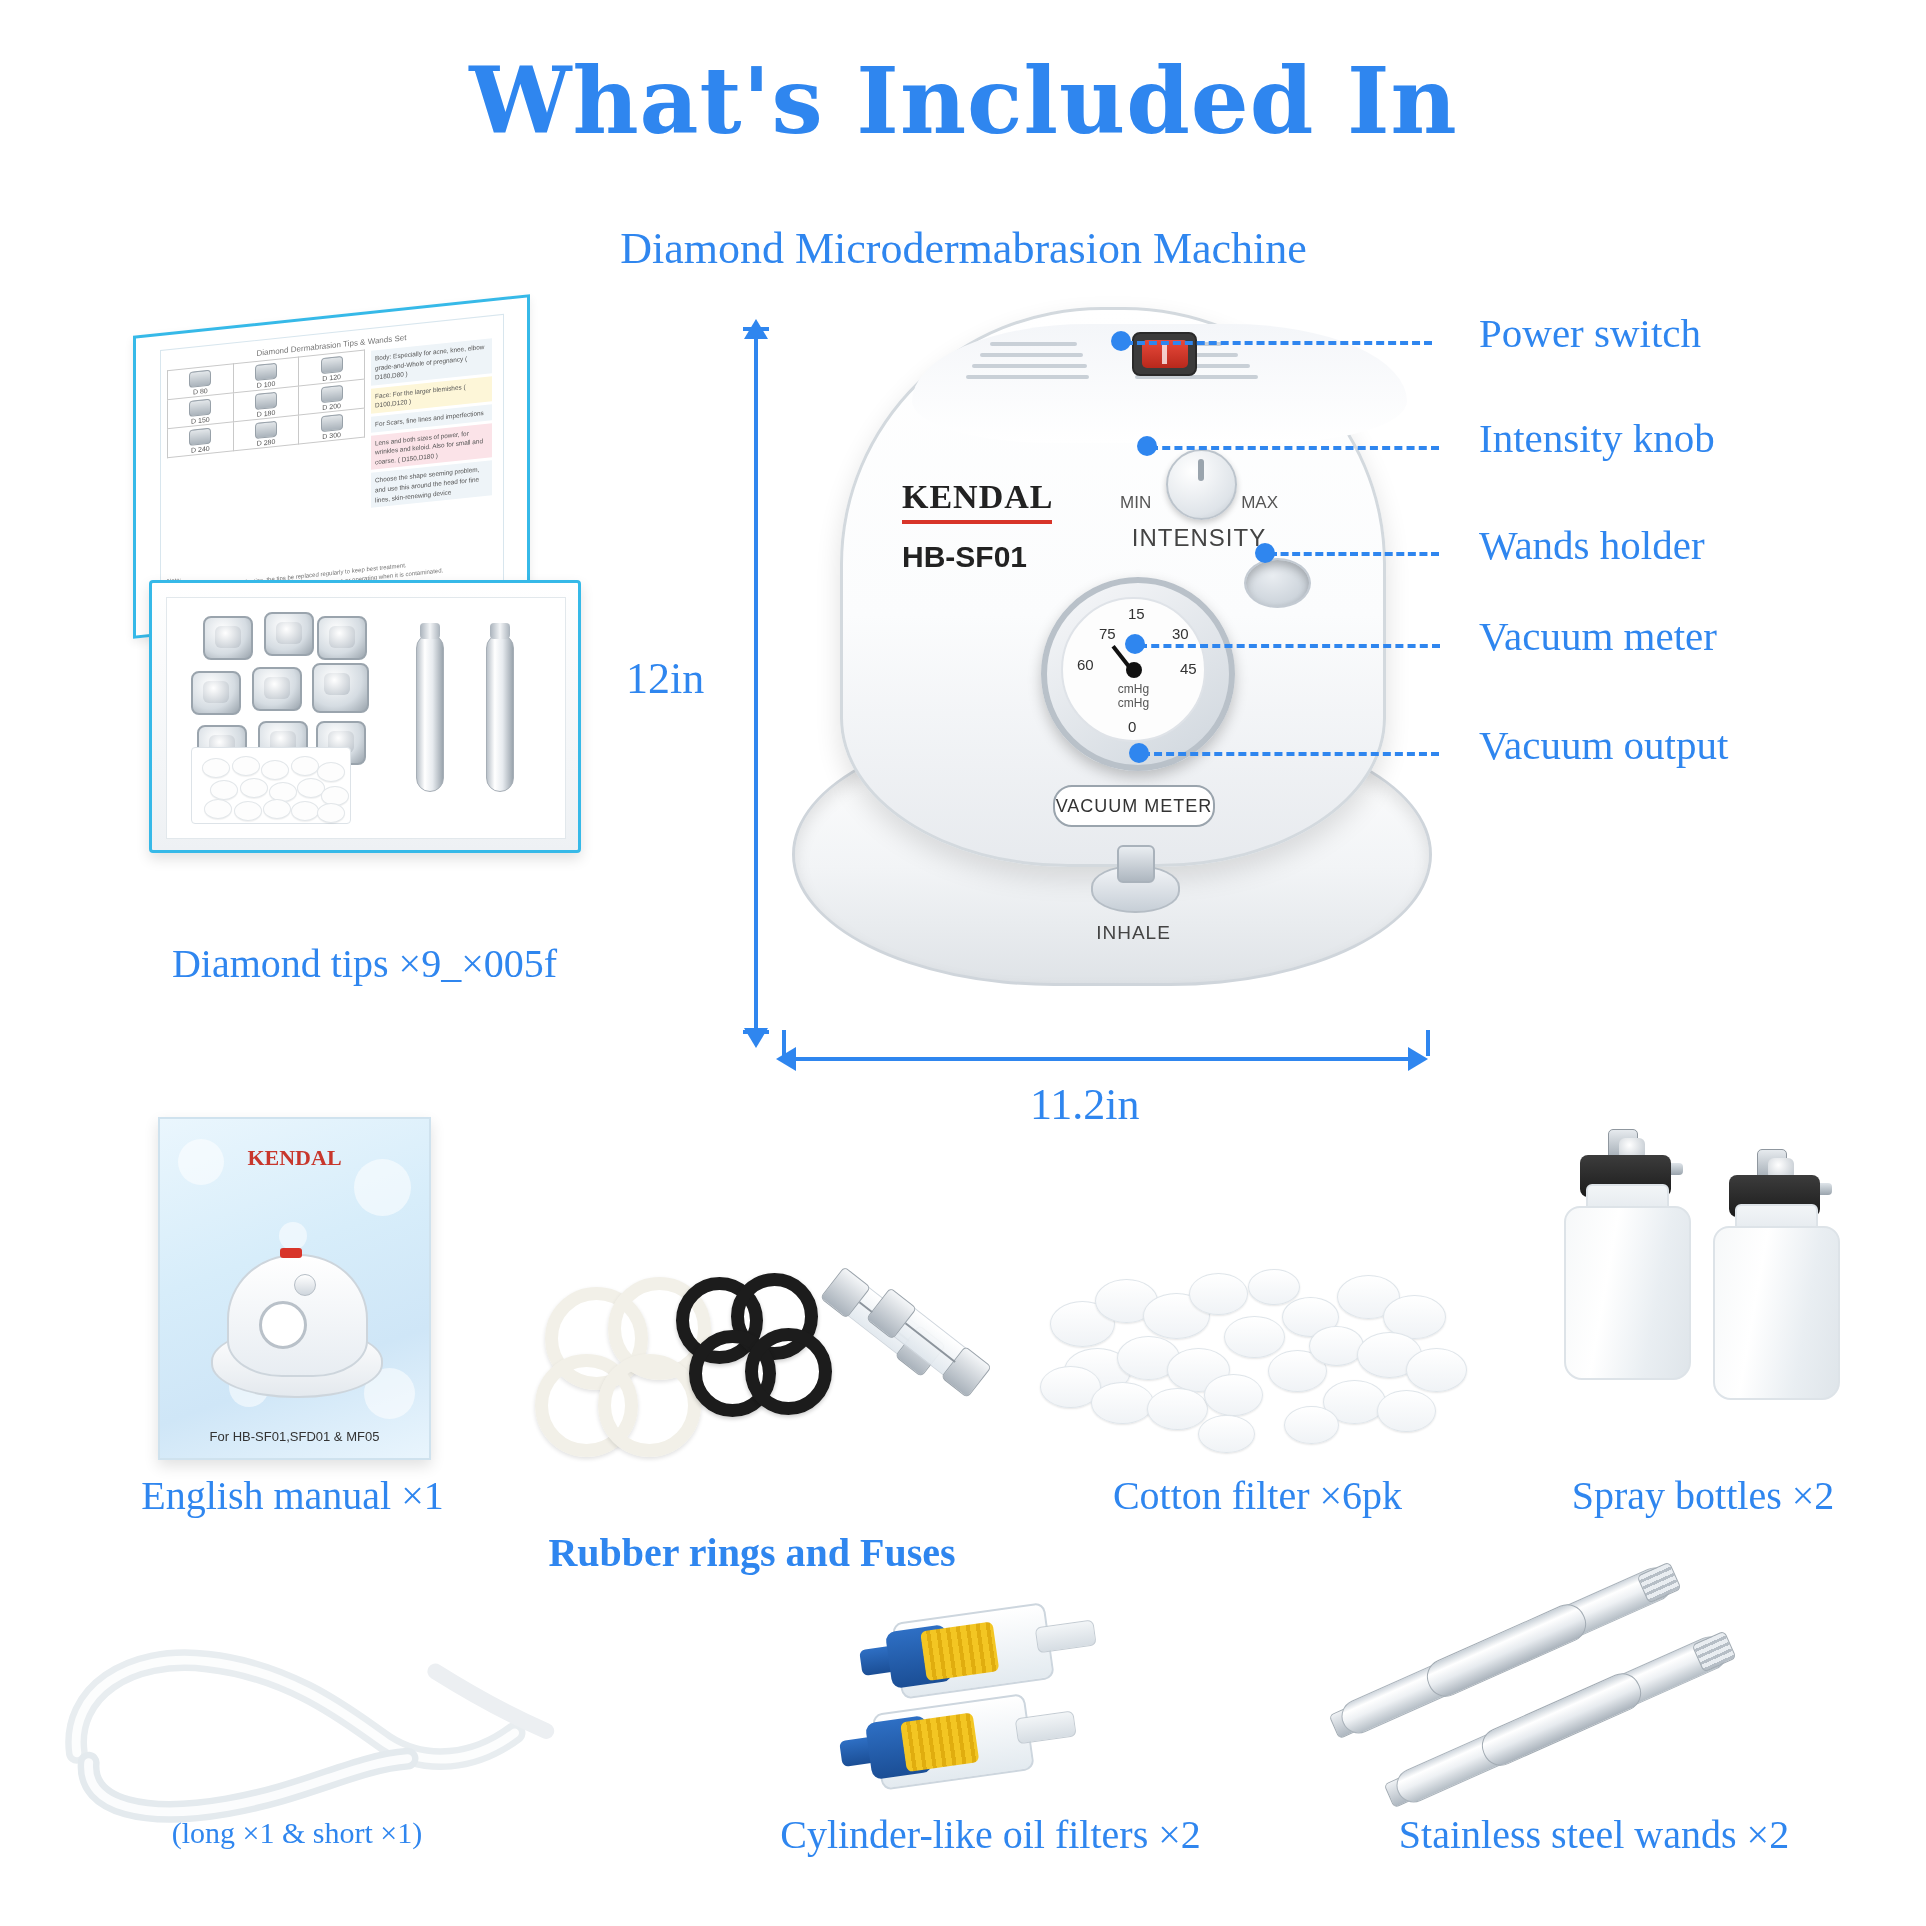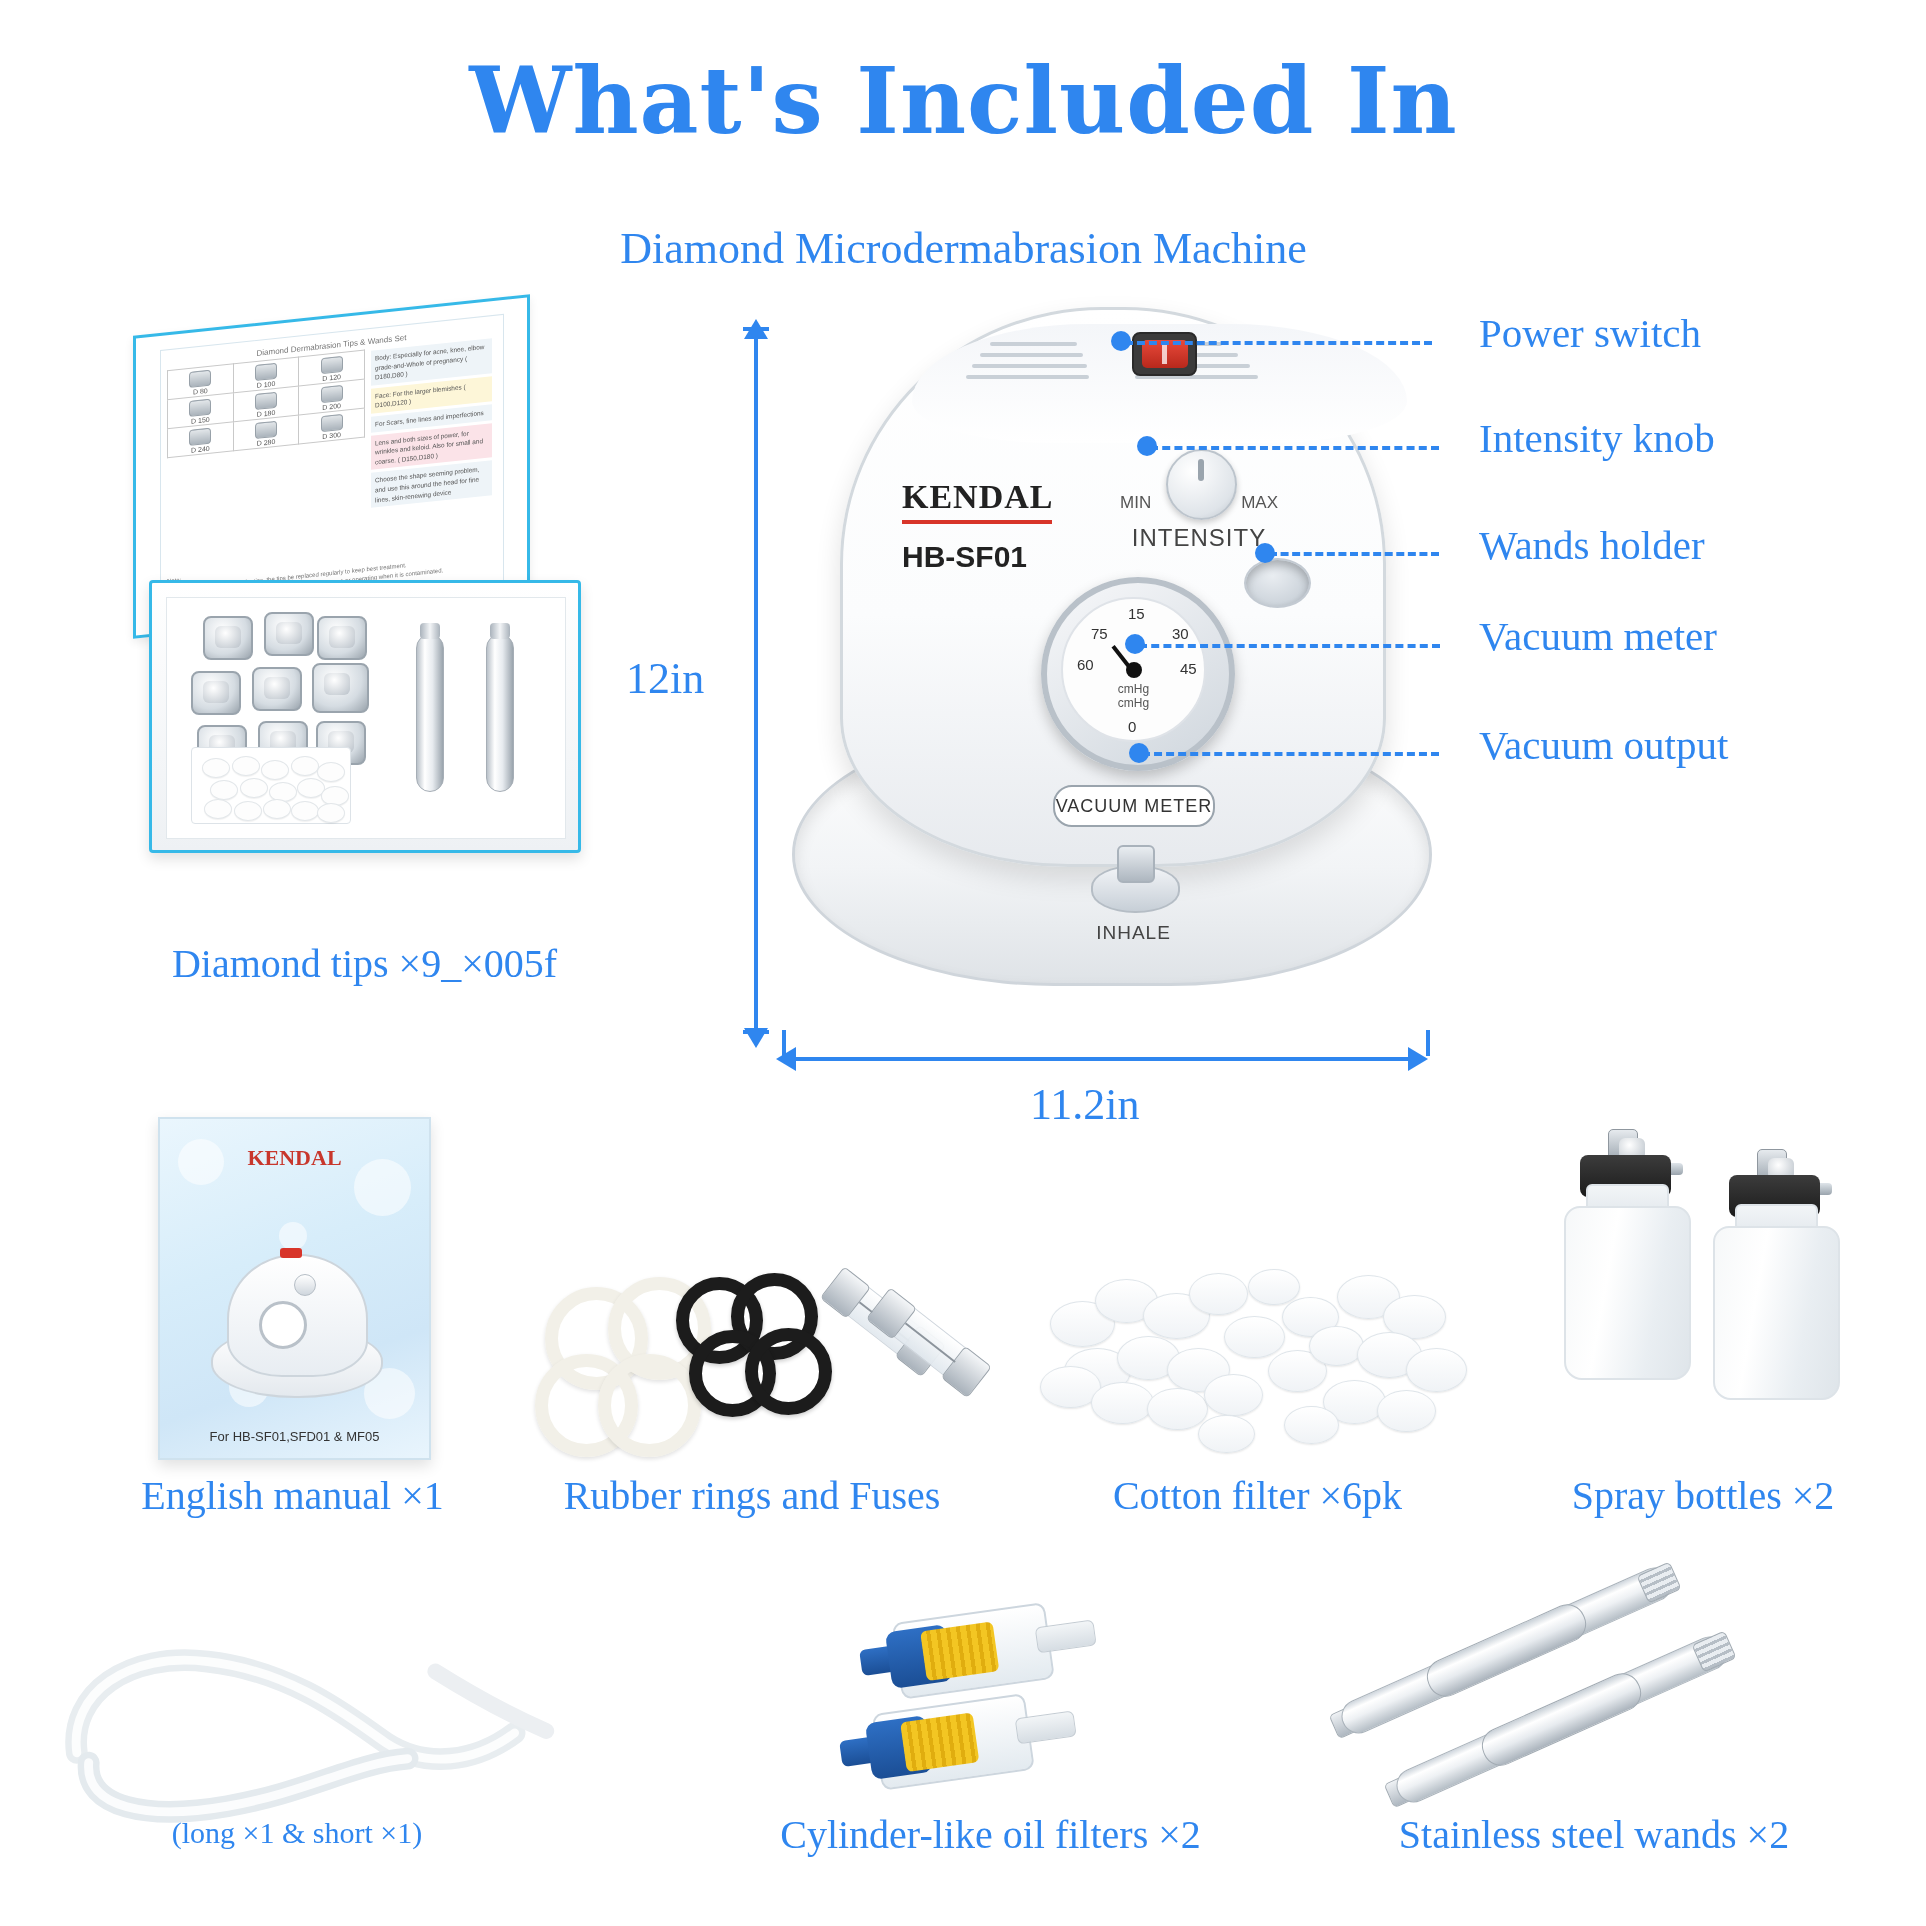--- a/index.html
+++ b/index.html
@@ -565,21 +565,21 @@
         <div class="lbl">INTENSITY</div>
       </div>
 
       <div class="wand-holder"></div>
 
       <div class="gauge">
         <div class="face">
           <span class="num" style="left:65px;top:6px">15</span>
           <span class="num" style="left:109px;top:26px">30</span>
           <span class="num" style="left:117px;top:61px">45</span>
-          <span class="num" style="left:28px;top:26px">75</span>
+          <span class="num" style="left:36px;top:26px">75</span>
           <span class="num" style="left:14px;top:57px">60</span>
           <span class="num" style="left:65px;top:119px">0</span>
           <div class="needle"></div>
           <div class="hub"></div>
           <div class="unit">
             <span>cmHg</span><br><span>cmHg</span>
           </div>
         </div>
       </div>
 
@@ -658,21 +658,21 @@
       <div class="cap l"></div>
         <div class="cap r"></div>
         <div class="wire"></div>
     </div>
     <div class="fuse" style="left:333px;top:57px;transform:rotate(38deg);">
       <div class="cap l"></div>
         <div class="cap r"></div>
         <div class="wire"></div>
     </div>
   </div>
-  <div class="caption" style="left:475px;top:1473px;width:554px;">Rubber rings and Fuses</div>
+  <div class="caption" style="left:475px;top:1530px;width:554px;font-weight:bold;">Rubber rings and Fuses</div>
 
   <div class="filters">
     <div class="disc" style="left:10px;top:44px;width:63px;height:44px;"></div>
     <div class="disc" style="left:55px;top:22px;width:61px;height:42px;"></div>
     <div class="disc" style="left:103px;top:36px;width:65px;height:44px;"></div>
     <div class="disc" style="left:149px;top:16px;width:57px;height:40px;"></div>
     <div class="disc" style="left:24px;top:91px;width:65px;height:44px;"></div>
     <div class="disc" style="left:77px;top:79px;width:61px;height:42px;"></div>
     <div class="disc" style="left:127px;top:91px;width:61px;height:42px;"></div>
     <div class="disc" style="left:0px;top:109px;width:59px;height:40px;"></div>

